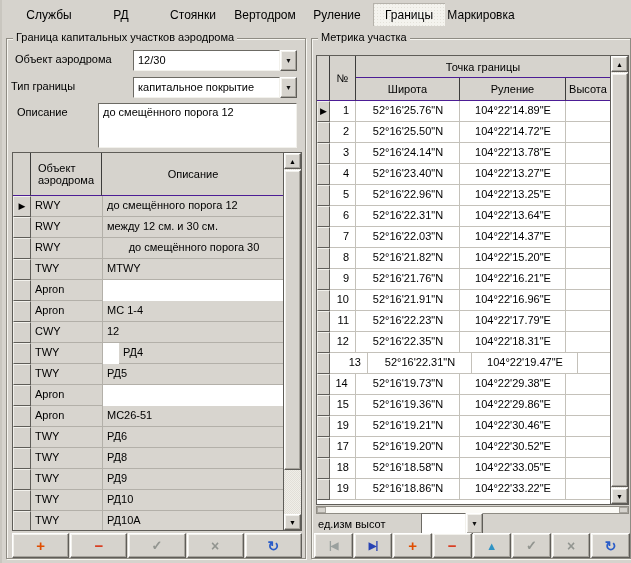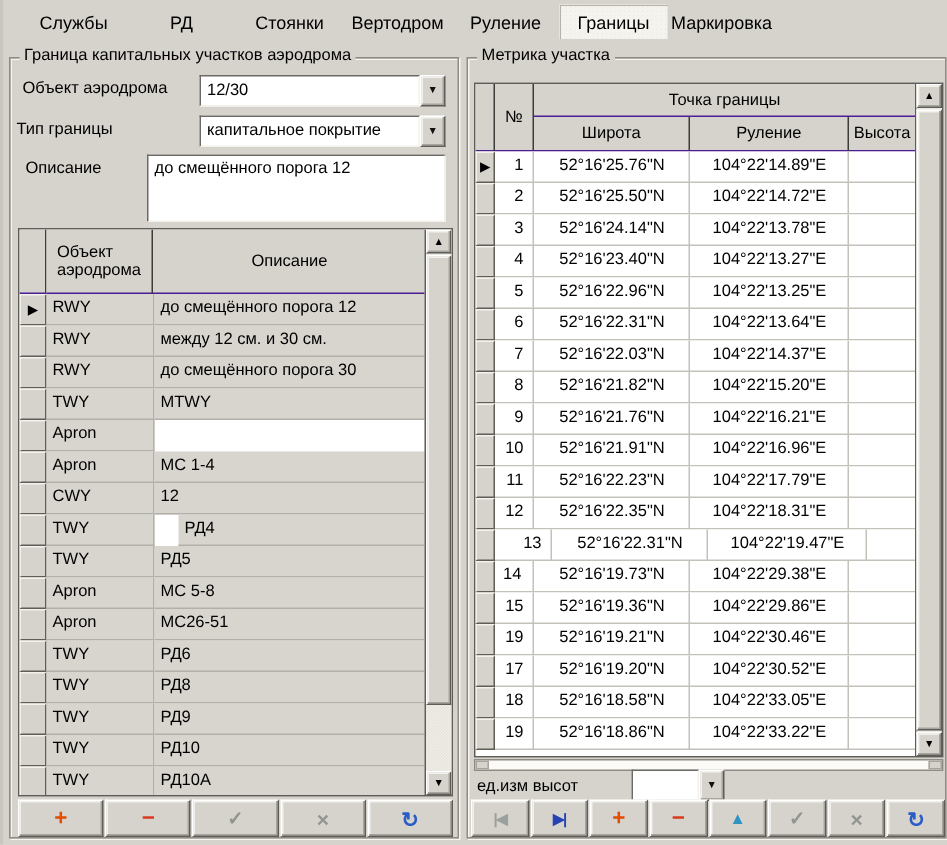--- a/index.html
+++ b/index.html
@@ -173,21 +173,21 @@
             <div class="dcell" style="flex:1;border-right:none;">до смещённого порога 12</div>
           </div>
           <div class="drow">
             <div class="selcell" style="width:18px;"></div>
             <div class="dcell" style="width:72px;flex:none;">RWY</div>
             <div class="dcell" style="flex:1;border-right:none;">между 12 см. и 30 см.</div>
           </div>
           <div class="drow">
             <div class="selcell" style="width:18px;"></div>
             <div class="dcell" style="width:72px;flex:none;">RWY</div>
-            <div class="dcell" style="flex:1;border-right:none;">до смещённого порога 30</div>
+            <div class="dcell" style="flex:1;border-right:none;text-align:center;">до смещённого порога 30</div>
           </div>
           <div class="drow">
             <div class="selcell" style="width:18px;"></div>
             <div class="dcell" style="width:72px;flex:none;">TWY</div>
             <div class="dcell" style="flex:1;border-right:none;">MTWY</div>
           </div>
           <div class="drow">
             <div class="selcell" style="width:18px;"></div>
             <div class="dcell" style="width:72px;flex:none;">Apron</div>
           </div>
@@ -207,21 +207,20 @@
             <div class="dcell" style="flex:1;border-right:none;margin-left:16px;">РД4</div>
           </div>
           <div class="drow">
             <div class="selcell" style="width:18px;"></div>
             <div class="dcell" style="width:72px;flex:none;">TWY</div>
             <div class="dcell" style="flex:1;border-right:none;">РД5</div>
           </div>
           <div class="drow">
             <div class="selcell" style="width:18px;"></div>
             <div class="dcell" style="width:72px;flex:none;">Apron</div>
-            <div class="dcell" style="flex:1;border-right:none;">МС 5-8</div>
           </div>
           <div class="drow">
             <div class="selcell" style="width:18px;"></div>
             <div class="dcell" style="width:72px;flex:none;">Apron</div>
             <div class="dcell" style="flex:1;border-right:none;">МС26-51</div>
           </div>
           <div class="drow">
             <div class="selcell" style="width:18px;"></div>
             <div class="dcell" style="width:72px;flex:none;">TWY</div>
             <div class="dcell" style="flex:1;border-right:none;">РД6</div>

